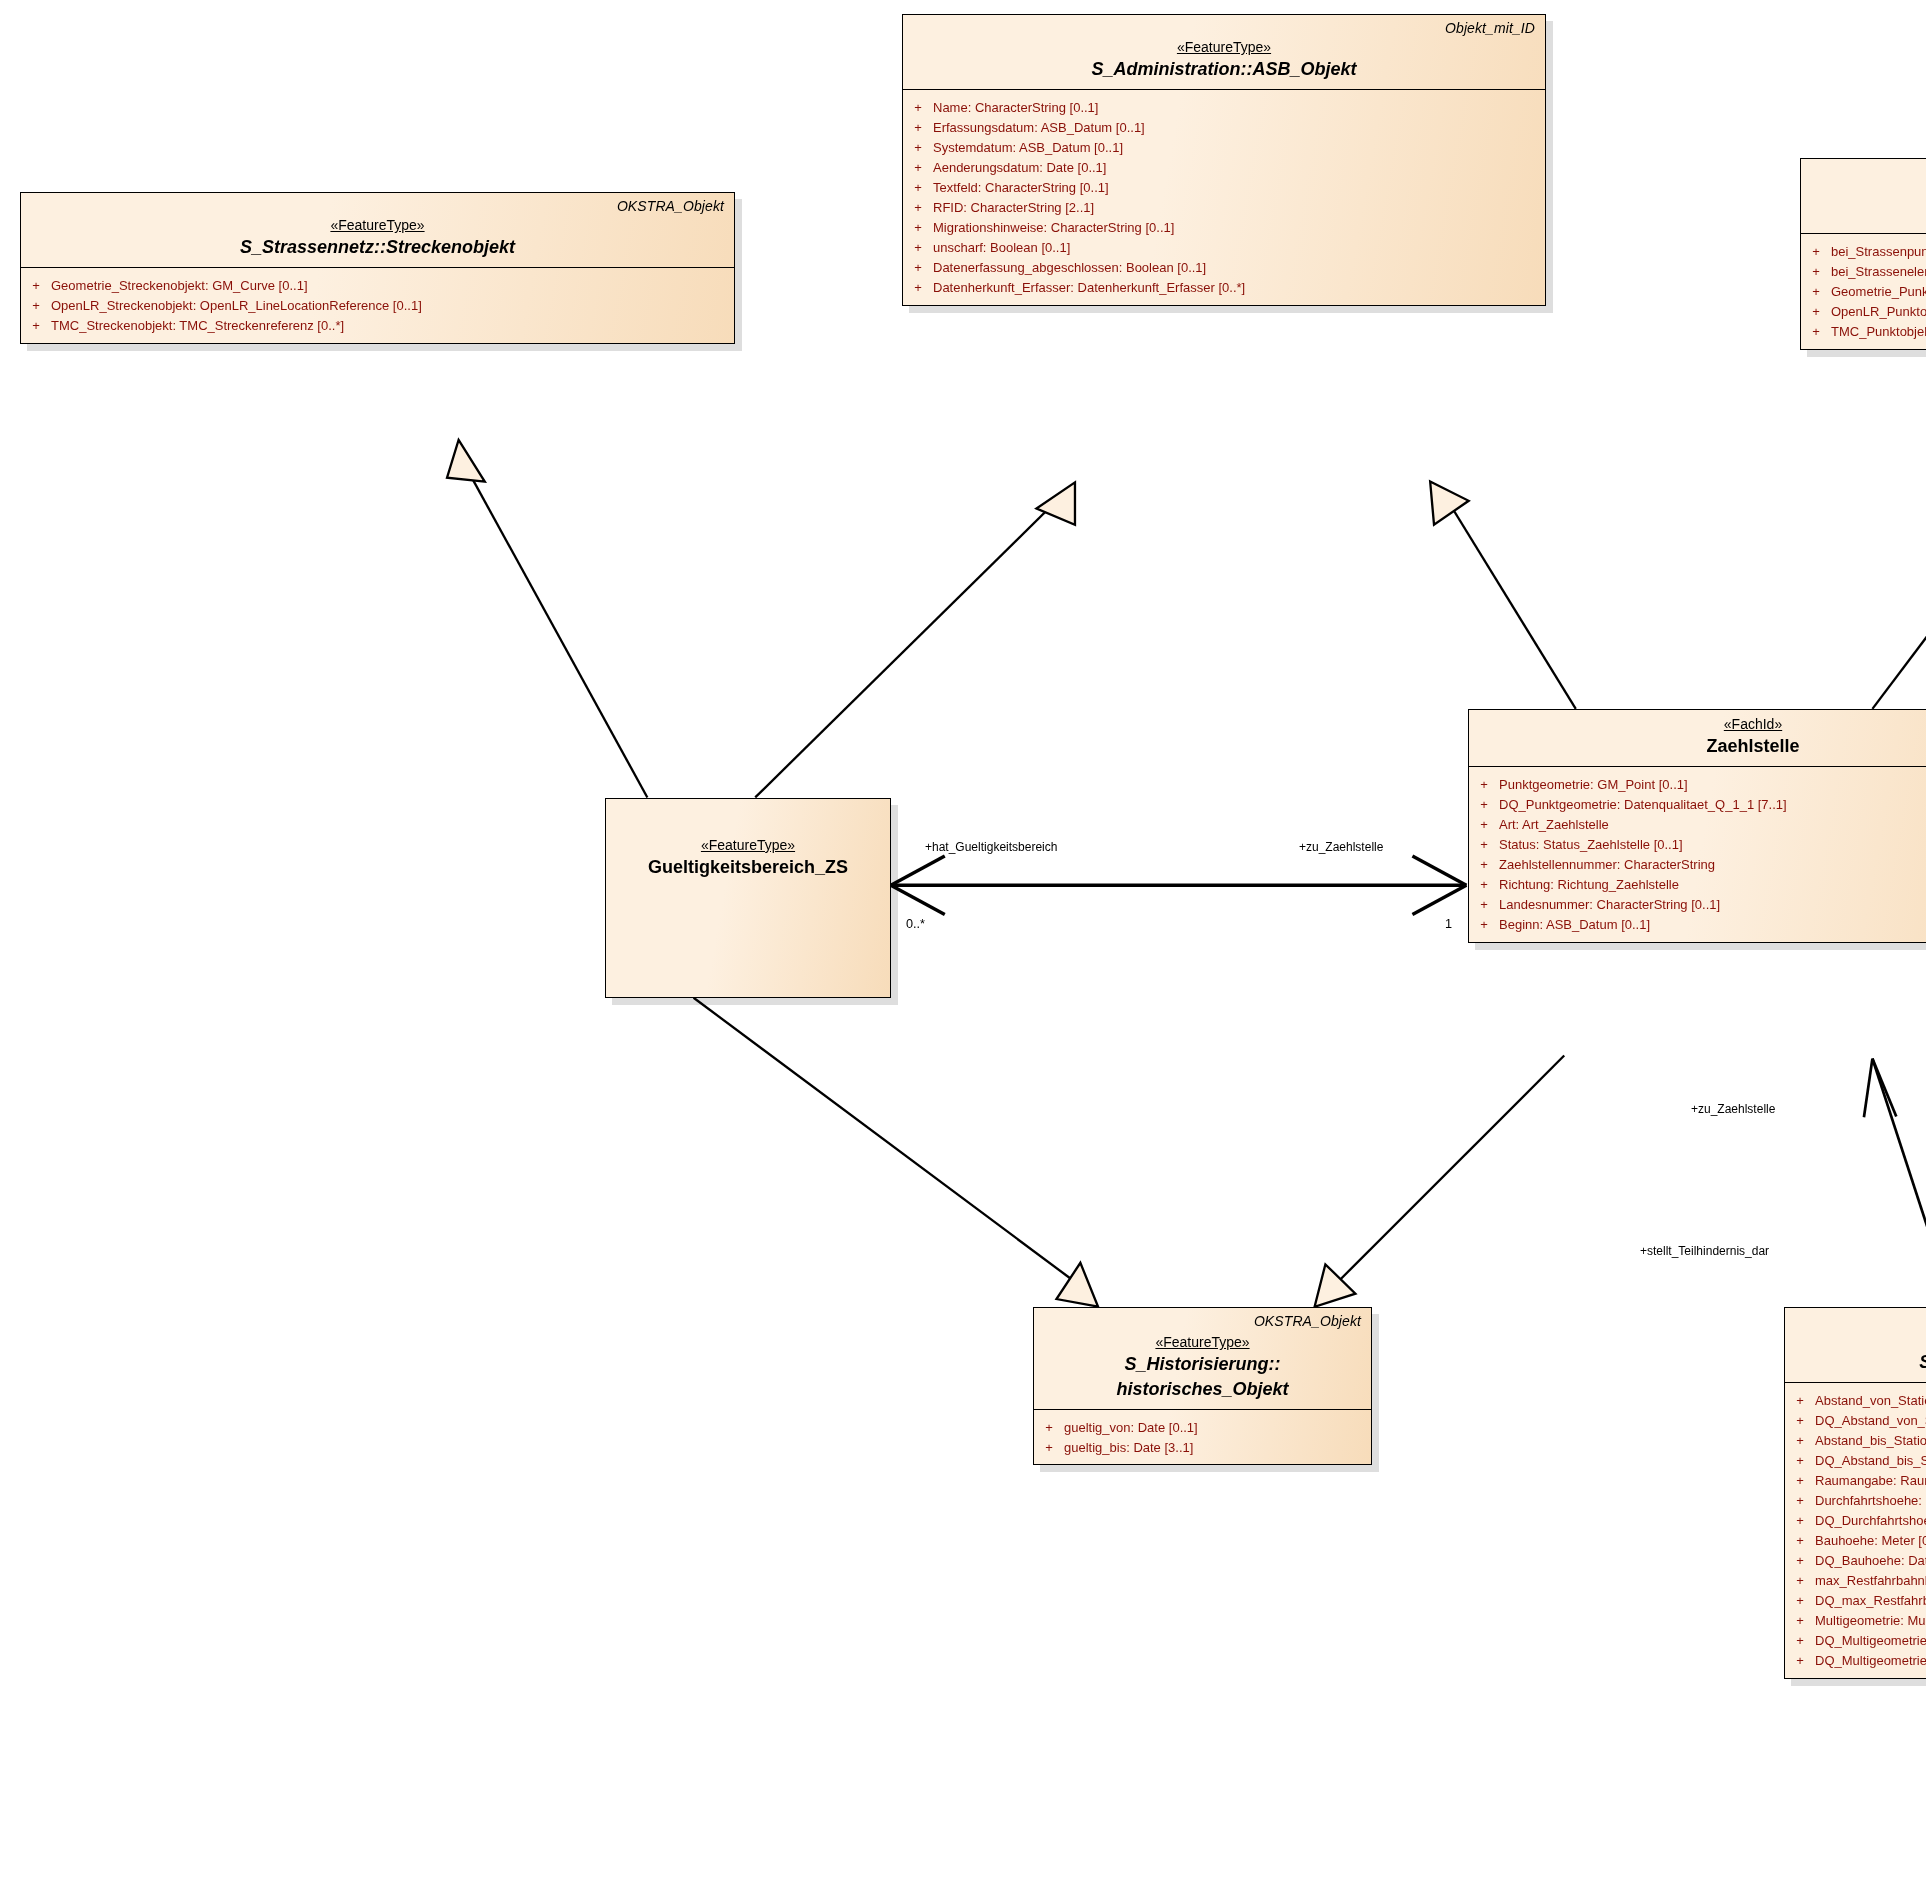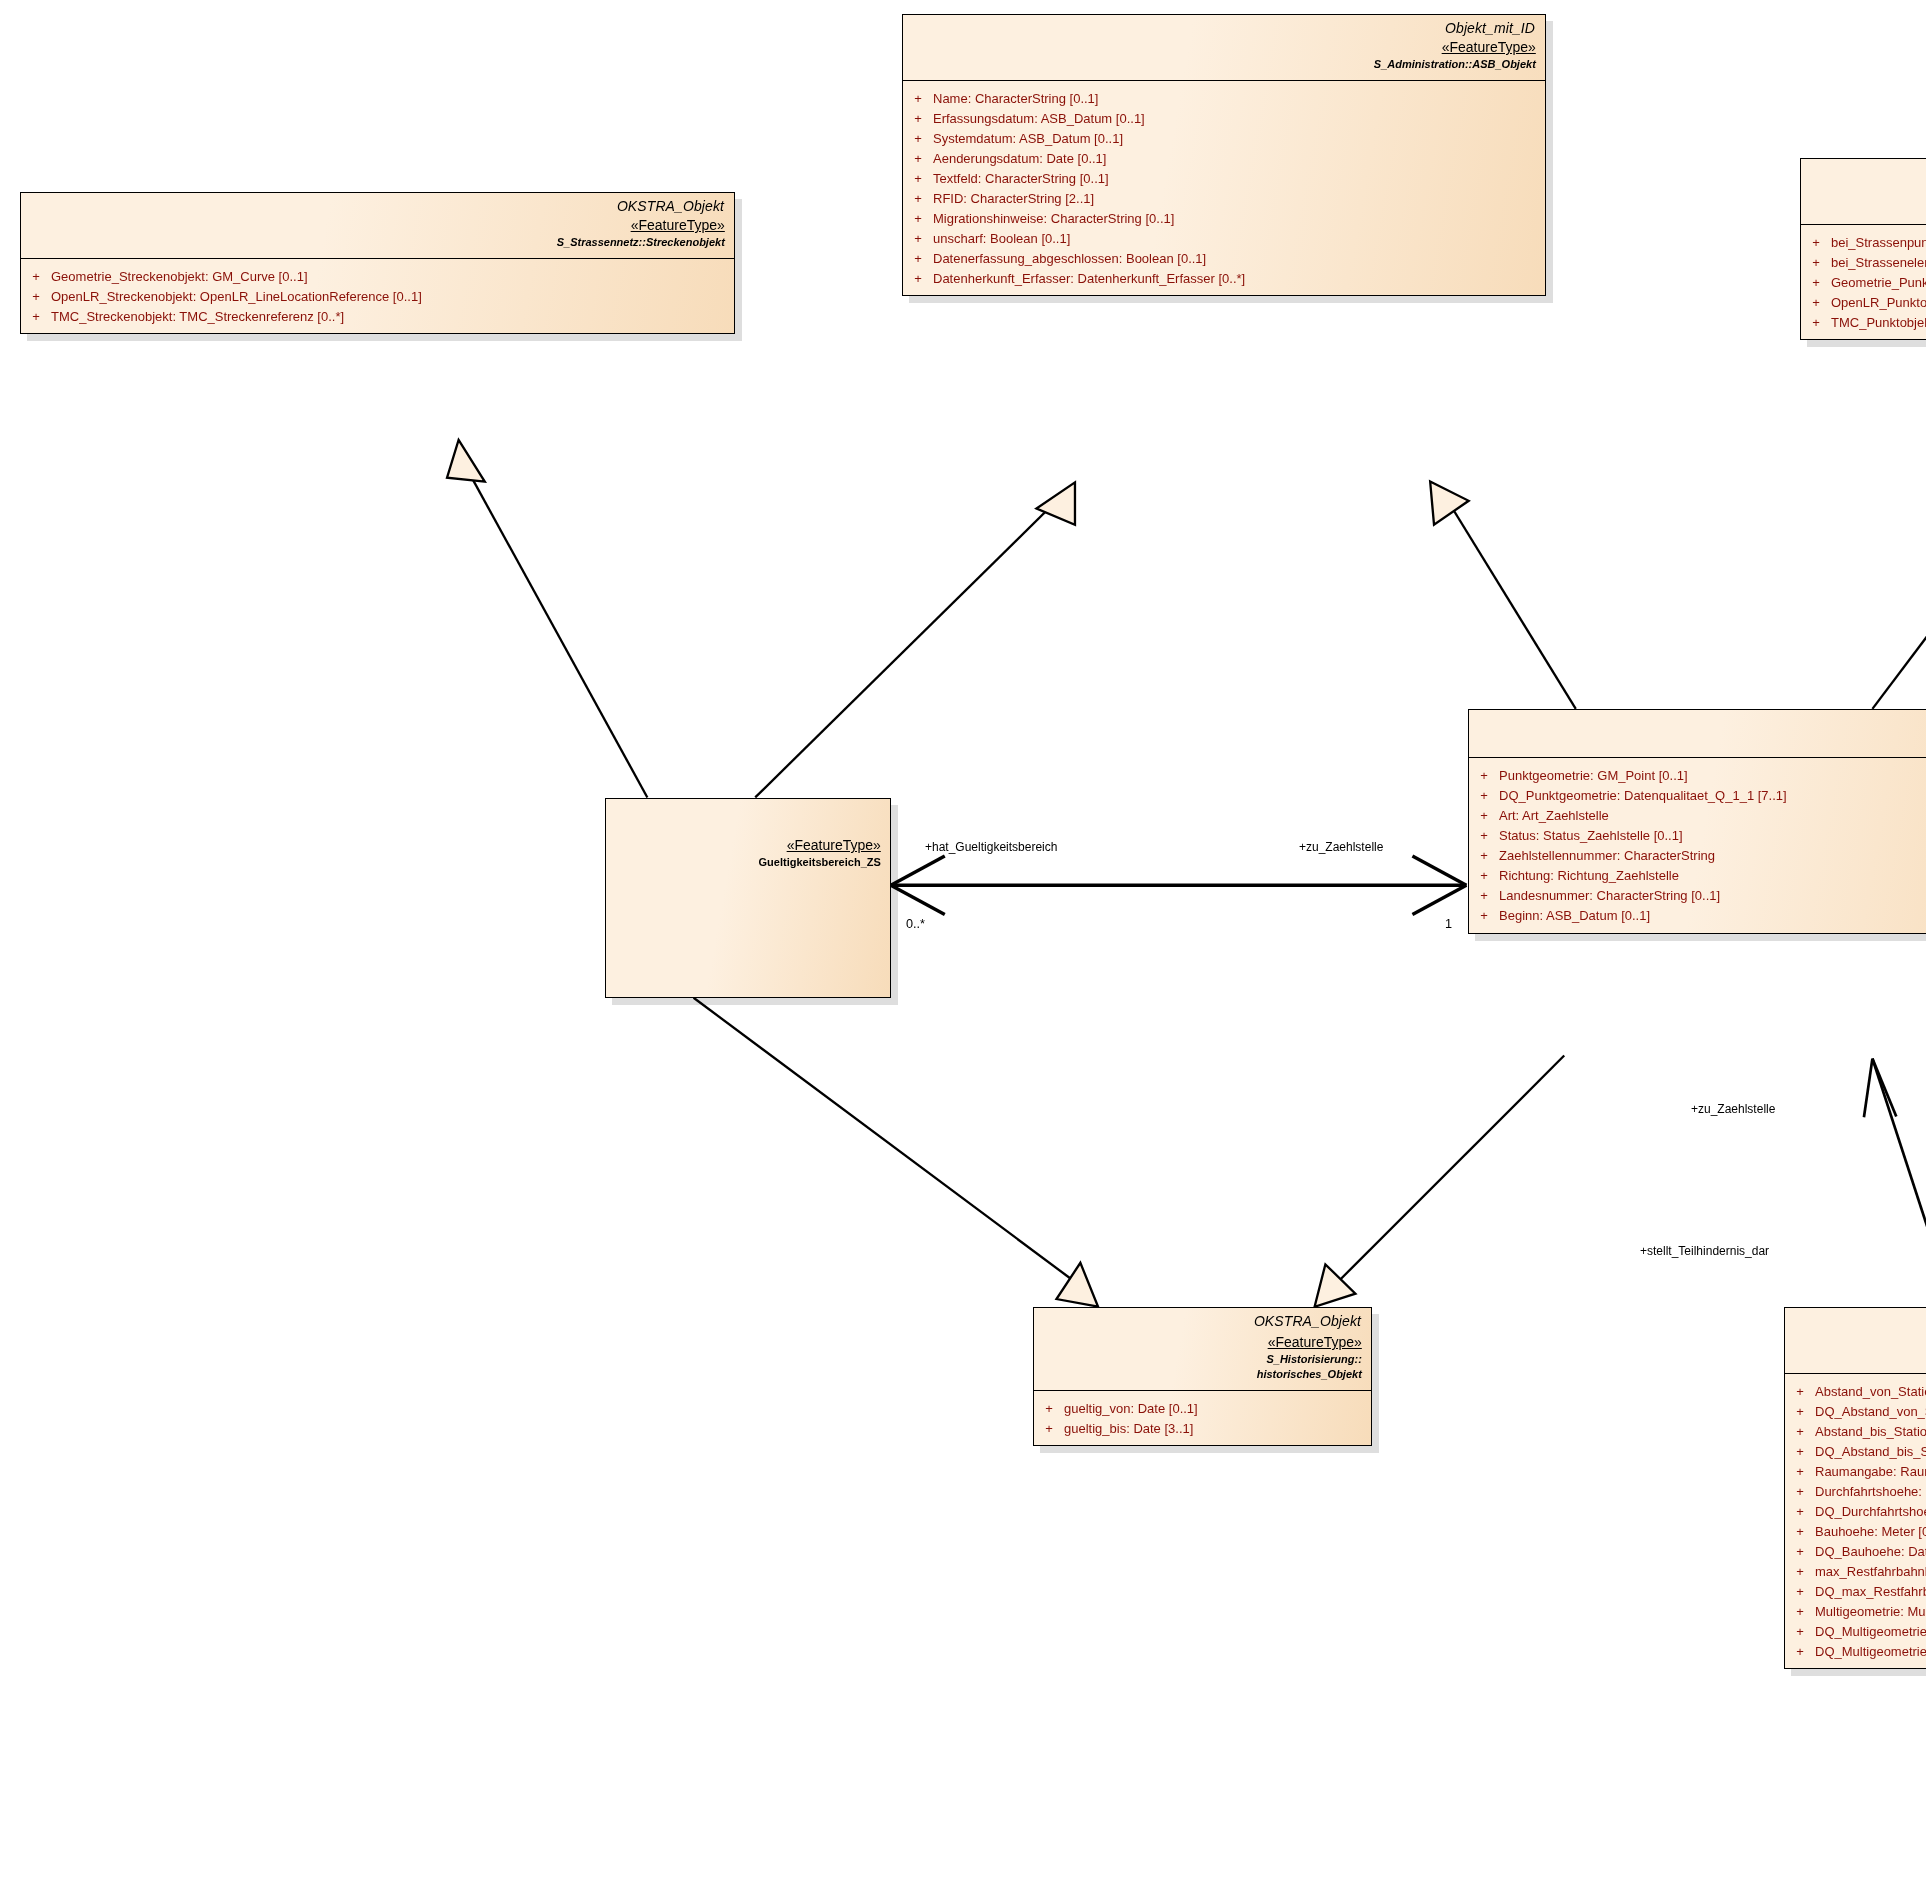--- a/index.html
+++ b/index.html
@@ -29,39 +29,39 @@
     border: 1.9px solid #000000;
     background: linear-gradient(100deg, #fdf0e0 0%, #fdf0e0 42%, #f7dcba 100%);
     box-shadow: 7px 7px 0 rgba(0,0,0,0.13);
     z-index: 5;
   }
   .uml-header {
     position: relative;
     box-sizing: border-box;
     border-bottom: 1.9px solid #000000;
     padding: 5.4px 9.2px 7.7px 9.2px;
-    text-align: right;
+    text-align: center;
   }
   .uml-tagname {
     position: absolute;
     right: 10px;
     top: 4.6px;
     font-style: italic;
     font-size: 14px;
     color: #000000;
     letter-spacing: 0.1px;
   }
   .uml-stereo {
     font-size: 14px;
     color: #000000;
     line-height: 1.35;
     text-decoration: underline;
   }
   .uml-name {
-    font-size: 11px;
+    font-size: 18px;
     font-weight: bold;
     font-style: italic;
     color: #000000;
     line-height: 1.35;
   }
   .uml-name.upright {
     font-style: normal;
   }
   .uml-attrs {
     padding: 7.7px 0 7px 0;

